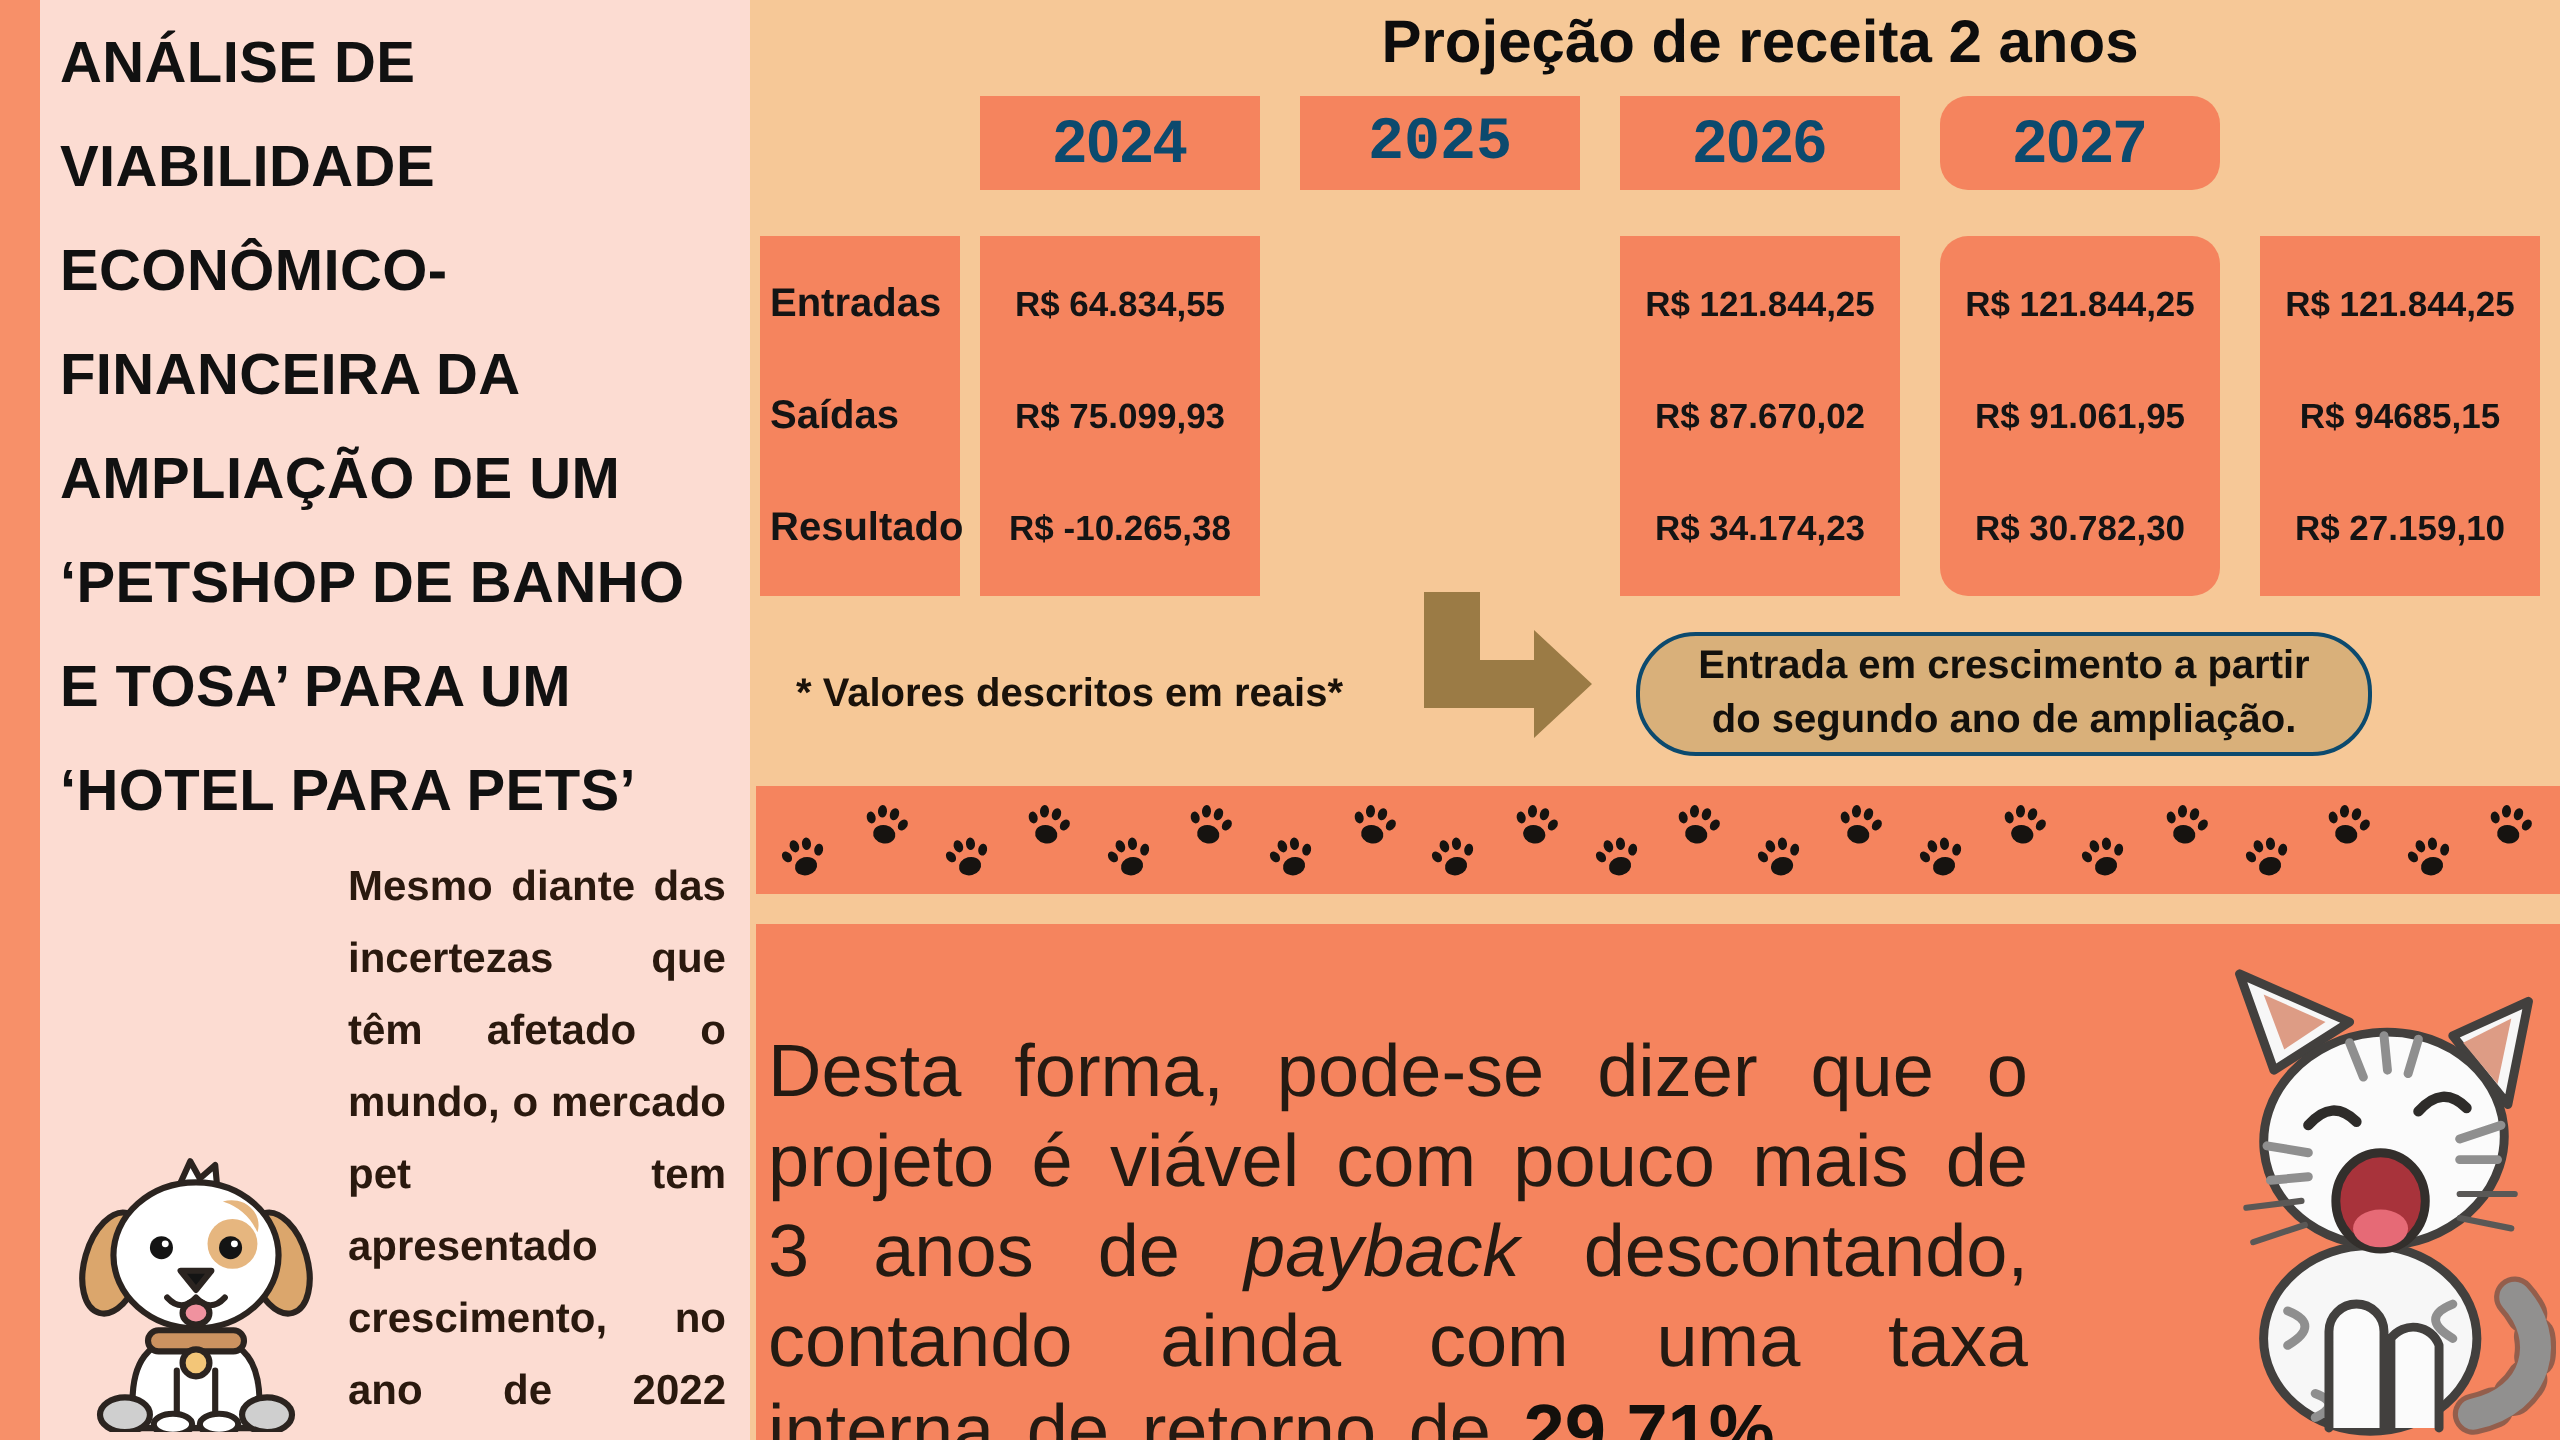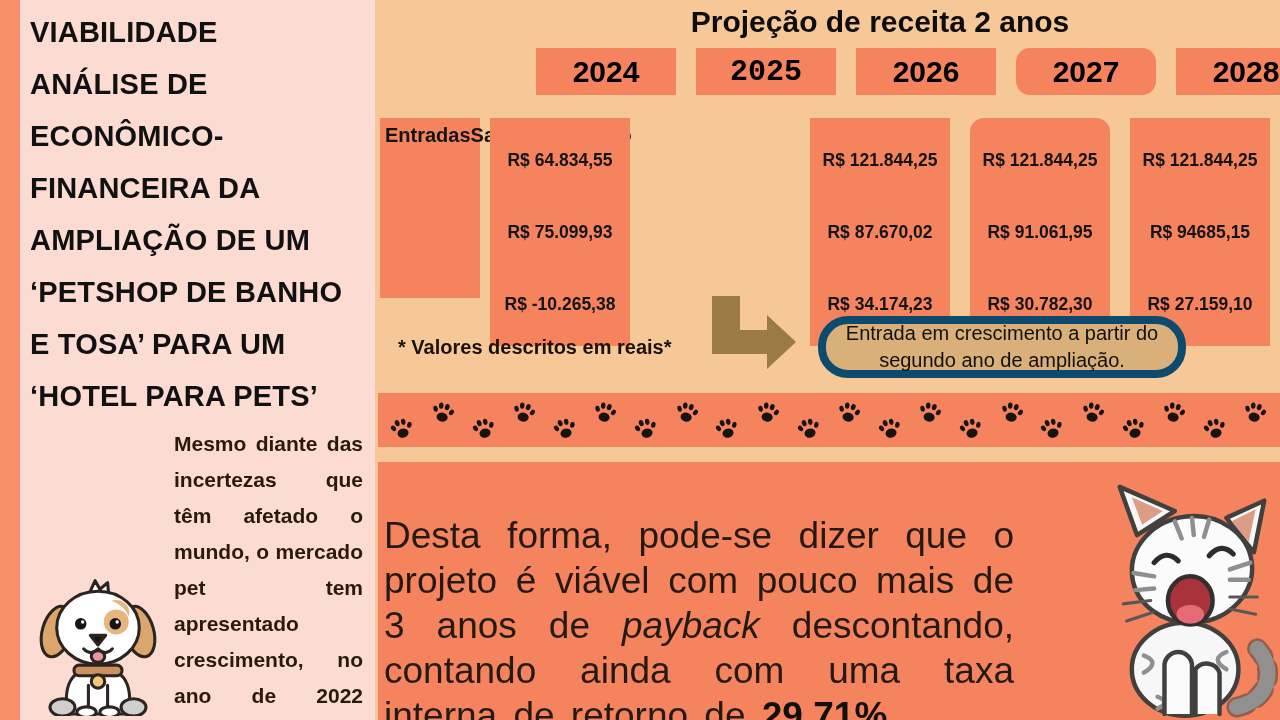--- a/index.html
+++ b/index.html
@@ -11,32 +11,32 @@
   .left-panel{position:absolute;left:20px;top:0;width:355px;height:720px;background:#fcdcd2;}
   .slide-title{padding:6px 4px 0 10px;color:#111;}
   .slide-title .tline{font-size:29px;font-weight:bold;line-height:52px;white-space:nowrap;letter-spacing:.2px;}
   .left-para{margin:4px 12px 0 10px;font-size:21px;font-weight:bold;color:#2a190e;text-align:justify;line-height:36px;}
   .left-para .pct{font-size:30px;font-weight:bold;color:#111;}
   .dog-svg{float:left;width:136px;height:144px;margin:146px 8px 0 0;}
 
   
   .proj-title{position:absolute;left:490px;top:5px;width:780px;text-align:center;font-size:30px;font-weight:bold;color:#0d0d0d;}
   .box{position:absolute;background:#f5845e;}
-  .year-box{top:48px;width:140px;height:47px;display:flex;align-items:center;justify-content:center;font-size:30px;font-weight:bold;color:#000000;margin-left:46px;}
-  .col-box{top:118px;width:140px;height:228px;display:flex;flex-direction:column;justify-content:space-around;padding:6px 0;box-sizing:border-box;}
+  .year-box{top:48px;width:140px;height:47px;display:flex;align-items:center;justify-content:center;font-size:30px;font-weight:bold;color:#0c4a6e;}
+  .col-box{top:118px;width:140px;height:180px;display:flex;flex-direction:column;justify-content:space-around;padding:6px 0;box-sizing:border-box;}
   .col-box .val{font-size:17.5px;font-weight:bold;color:#141414;text-align:center;}
-  .label-box{left:380px;top:118px;width:100px;height:180px;display:flex;flex-direction:row;justify-content:space-around;padding:6px 0 6px 5px;box-sizing:border-box;}
+  .label-box{left:380px;top:118px;width:100px;height:180px;display:flex;flex-direction:column;justify-content:space-around;padding:6px 0 6px 5px;box-sizing:border-box;}
   .label-box .rlabel{font-size:20px;font-weight:bold;color:#141414;text-align:left;}
   .x2024{left:490px;} .x2025{left:650px;font-family:Liberation Mono, monospace;} .x2026{left:810px;} .x2027{left:970px;border-radius:14px;} .x2028{left:1130px;}
 
   .footnote{position:absolute;left:398px;top:312px;width:300px;font-size:20px;font-weight:bold;color:#1a120a;margin-top:24px;}
   .flow-arrow{position:absolute;left:712px;top:296px;width:86px;height:80px;}
-  .callout{position:absolute;left:818px;top:316px;width:368px;height:62px;background:#d9b07a;border:8px solid #0c4a6e;border-radius:30px;
+  .callout{position:absolute;left:818px;top:316px;width:368px;height:62px;background:#d9b07a;border:2px solid #0c4a6e;border-radius:30px;
            display:flex;align-items:center;justify-content:center;text-align:center;box-sizing:border-box;padding:4px 16px;
-           font-size:20px;font-weight:normal;color:#13100c;line-height:1.35;}
+           font-size:20px;font-weight:bold;color:#13100c;line-height:1.35;}
 
   
   .paw-strip{position:absolute;left:378px;top:393px;width:902px;height:54px;background:#f5845e;
              display:flex;align-items:center;justify-content:space-around;padding:0 4px;box-sizing:border-box;}
   .paw{width:26px;height:26px;display:inline-block;}
   .paw-low{transform:translateY(9px) rotate(-14deg);}
   .paw-high{transform:translateY(-7px) rotate(12deg);}
 
   
   .bottom-panel{position:absolute;left:378px;top:462px;width:902px;height:258px;background:#f5845e;}
@@ -47,22 +47,22 @@
 </style>
 </head>
 <body>
 
 <div class="stage">
 
   <div class="accent-bar"></div>
 
   <div class="left-panel">
     <div class="slide-title">
+      <div class="tline">ANÁLISE DE</div>
       <div class="tline">VIABILIDADE</div>
-      <div class="tline">ANÁLISE DE</div>
       <div class="tline">ECONÔMICO-</div>
       <div class="tline">FINANCEIRA DA</div>
       <div class="tline">AMPLIAÇÃO DE UM</div>
       <div class="tline">‘PETSHOP DE BANHO</div>
       <div class="tline">E TOSA’ PARA UM</div>
       <div class="tline">‘HOTEL PARA PETS’</div>
     </div>
 
     <p class="left-para">
       <svg class="dog-svg" viewBox="0 0 140 150" xmlns="http://www.w3.org/2000/svg">
@@ -93,21 +93,20 @@
       <span>Mesmo diante das incertezas que têm afetado o mundo, o mercado pet tem apresentado crescimento, </span><span>no ano de 2022 cresceu </span><b class="pct">27%</b>
     </p>
   </div>
 
   <div class="proj-title">Projeção de receita 2 anos</div>
 
   <div class="box year-box x2024">2024</div>
   <div class="box year-box x2025">2025</div>
   <div class="box year-box x2026">2026</div>
   <div class="box year-box x2027">2027</div>
-  <div class="box year-box x2028">2028</div>
 
   <div class="box label-box">
     <span class="rlabel">Entradas</span>
     <span class="rlabel">Saídas</span>
     <span class="rlabel">Resultado</span>
   </div>
 
   <div class="box col-box x2024">
     <span class="val">R$ 64.834,55</span>
     <span class="val">R$ 75.099,93</span>

